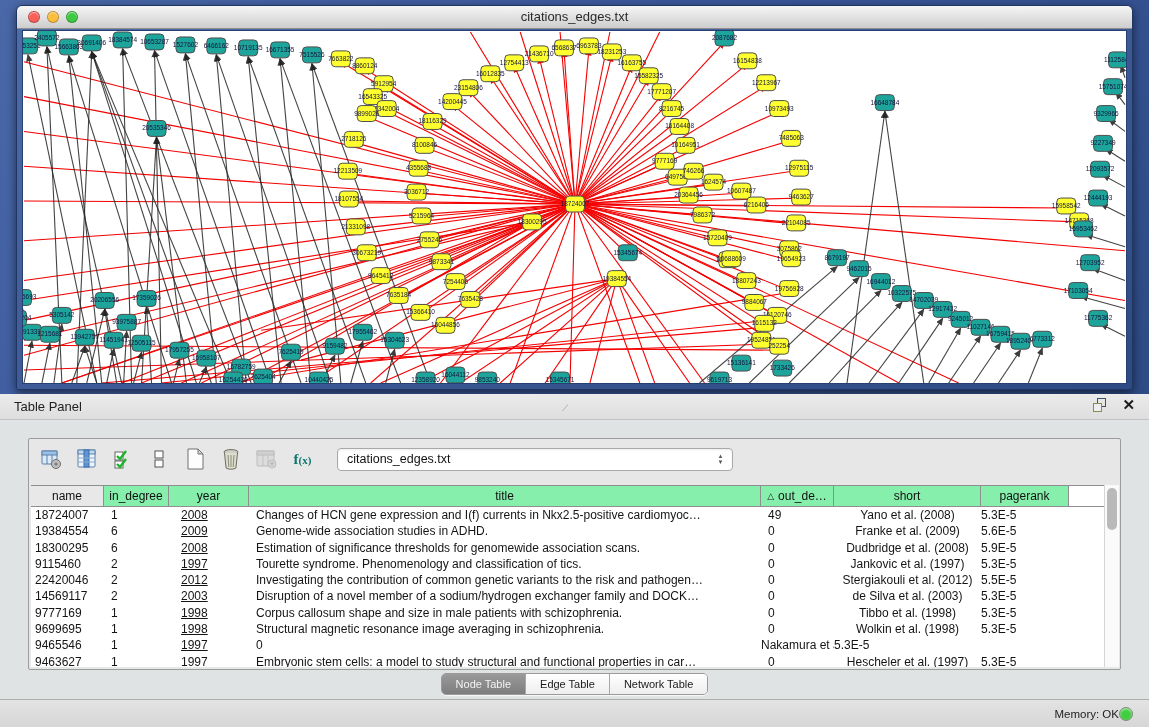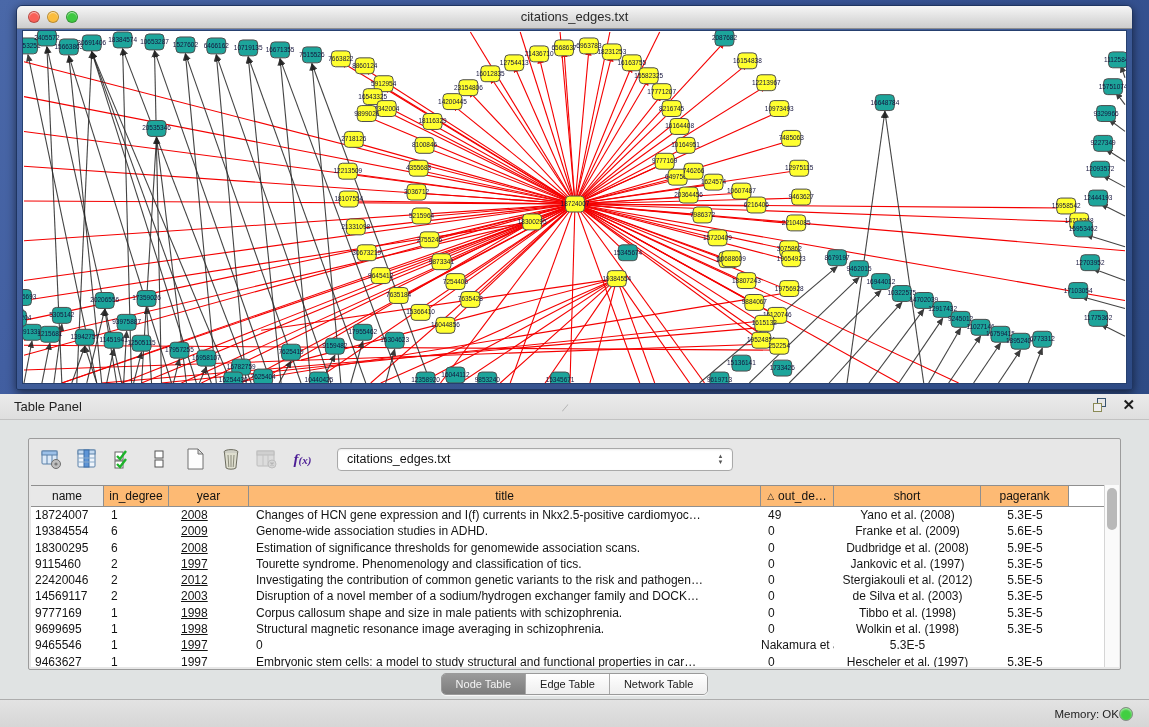--- a/index.html
+++ b/index.html
@@ -35,42 +35,42 @@
   .table-panel { position:absolute; left:0; top:394px; width:1149px; height:305px; background:#e0e3e3; }
   .tp-header { height:26px; background:linear-gradient(#ebebeb,#dedede); border-bottom:1px solid #c2c2c2;
                position:relative; font-size:13px; color:#222; line-height:26px; padding-left:14px; }
   .tp-hicons { position:absolute; right:14px; top:4px; display:flex; gap:14px; align-items:center; }
   .grip { position:absolute; left:562px; top:1px; color:#9a9a9a; font-size:9px; letter-spacing:1px; }
   .tp-inner { position:absolute; left:28px; top:44px; width:1093px; height:232px;
               border:1px solid #9c9c9c; border-radius:2px; background:#e7e7e7; overflow:hidden; }
   .toolbar { height:40px; display:flex; align-items:center; padding-left:8px; gap:9px; }
   .tbtn { width:27px; height:27px; display:flex; align-items:center; justify-content:center; border-radius:4px; }
   .tbtn svg { display:block; }
-  .fx { font-family:"Liberation Serif", serif; font-style:italic; font-weight:bold; font-size:15px; color:#4c1d95; }
+  .fx { font-family:"Liberation Serif", serif; font-weight:bold; font-size:15px; color:#0f766e; }
   .combo { margin-left:12px; width:396px; height:23px; background:#fff; border:1px solid #a9a9a9;
            border-radius:4px; display:flex; align-items:center; font-size:12.5px; color:#111;
            padding-left:9px; position:relative; box-shadow:inset 0 1px 2px rgba(0,0,0,.08); }
   .combo .stepper { position:absolute; right:5px; top:2px; width:13px; height:17px; display:flex;
                     flex-direction:column; align-items:center; justify-content:center; color:#555; }
   .combo .stepper span { font-size:6px; line-height:6px; }
 
   .tbl { position:absolute; left:2px; top:46px; width:1074px; bottom:2px; background:#fff; }
   .hdr, .row { display:grid; grid-template-columns:73px 65px 80px 512px 73px 147px 88px 1fr; }
   .hdr { height:22px; border-top:1px solid #8f8f8f; border-bottom:1px solid #8f8f8f; }
-  .hdr .hc { background:#fdba74; border-right:1px solid #8f8f8f; font-size:12px; color:#111;
+  .hdr .hc { background:#86efac; border-right:1px solid #8f8f8f; font-size:12px; color:#111;
              display:flex; align-items:center; justify-content:center; gap:4px; overflow:hidden; white-space:nowrap; }
   .hdr .hc.name { background:#e8e8e8; }
   .hdr .hc.filler { background:#ffffff; border-right:none; }
   .sortglyph { font-size:9px; color:#222; }
   .rows { position:absolute; left:0; top:22px; right:0; bottom:0; background:#fff; overflow:hidden; }
   .row { height:16.3px; }
   .row .c { font-size:12px; color:#141414; white-space:nowrap; overflow:hidden; line-height:16.3px; }
   .row .c0 { padding-left:4px; } .row .c1 { padding-left:7px; } .row .c2 { padding-left:12px;text-decoration:underline; }
   .row .c3 { padding-left:7px; } .row .c4 { padding-left:7px; }
-  .row .c5 { text-align:center; } .row .c6 { text-align:center; }
+  .row .c5 { text-align:center; } .row .c6 { text-align:left; }
   .vscroll { position:absolute; right:1px; top:46px; width:15px; bottom:2px; background:#fafafa; border-left:1px solid #d5d5d5; }
   .vthumb { position:absolute; left:2px; top:3px; width:10px; height:42px; background:#b9b9b9; border-radius:6px; }
 
   .tabs { position:absolute; left:0; right:0; top:279px; display:flex; justify-content:center; }
   .seg { display:flex; height:22px; border:1px solid #9a9a9a; border-radius:5px; overflow:hidden;
          box-shadow:0 1px 1px rgba(255,255,255,.8); }
   .seg .tab { padding:0 14px; font-size:11px; line-height:21px; background:linear-gradient(#ffffff,#eeeeee);
               color:#1a1a1a; border-right:1px solid #a8a8a8; }
   .seg .tab:last-child { border-right:none; }
   .seg .tab.active { background:linear-gradient(#9a9a9a,#7d7d7d); color:#f4f4f4; }

